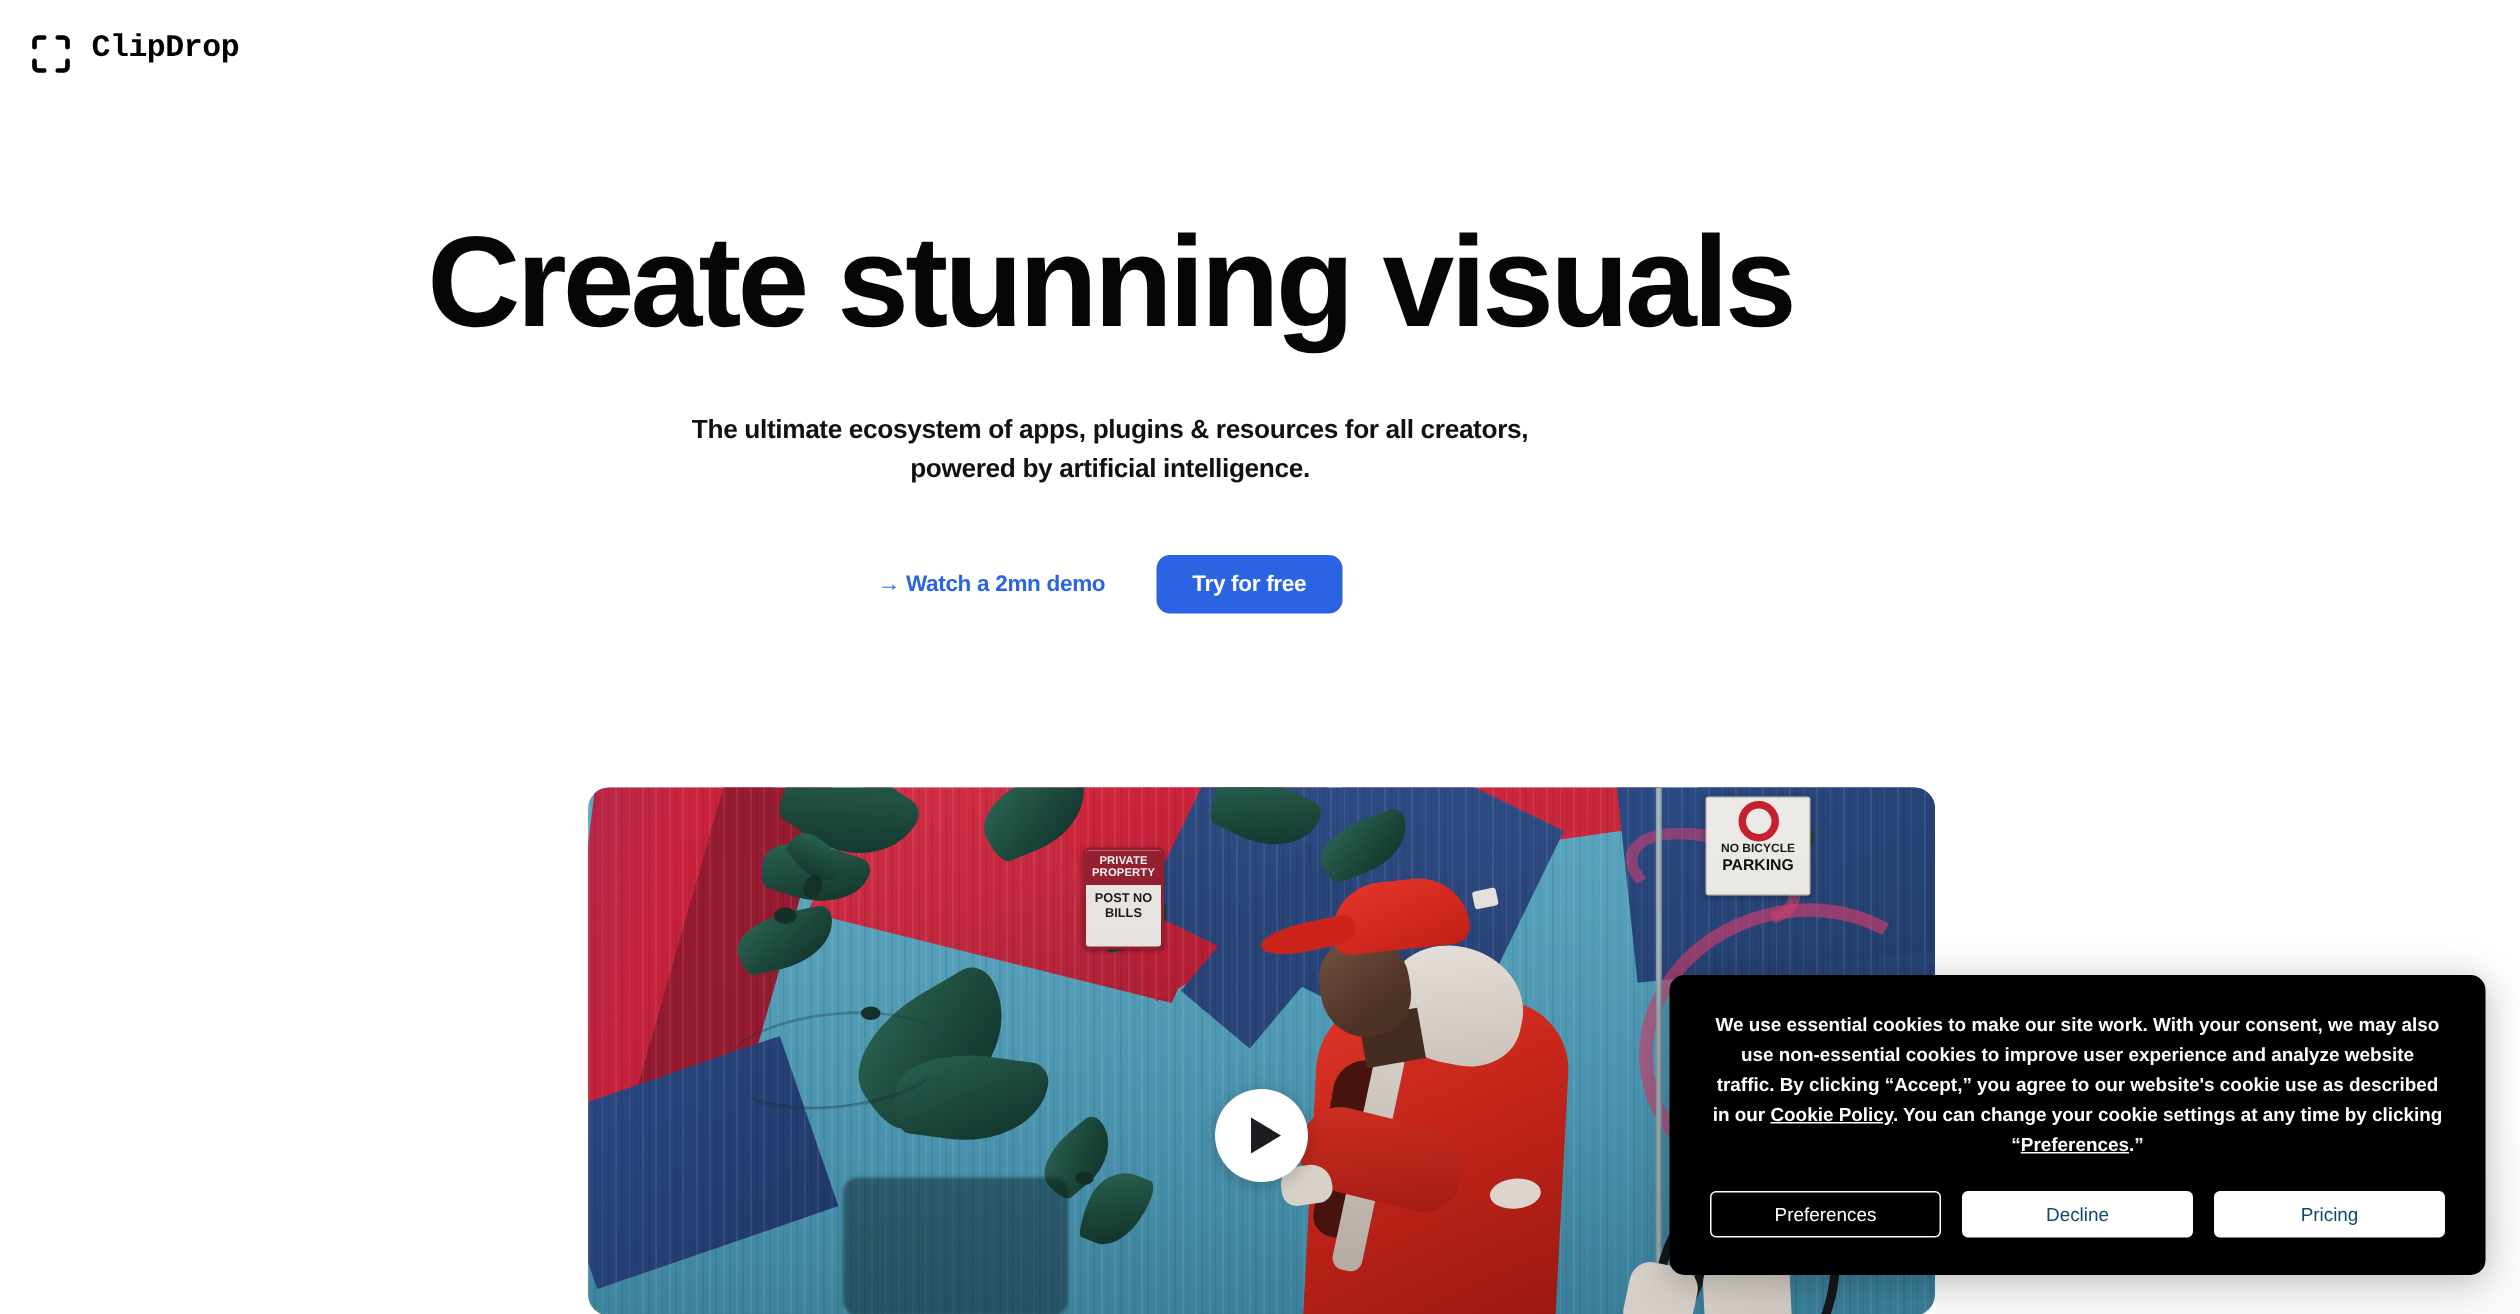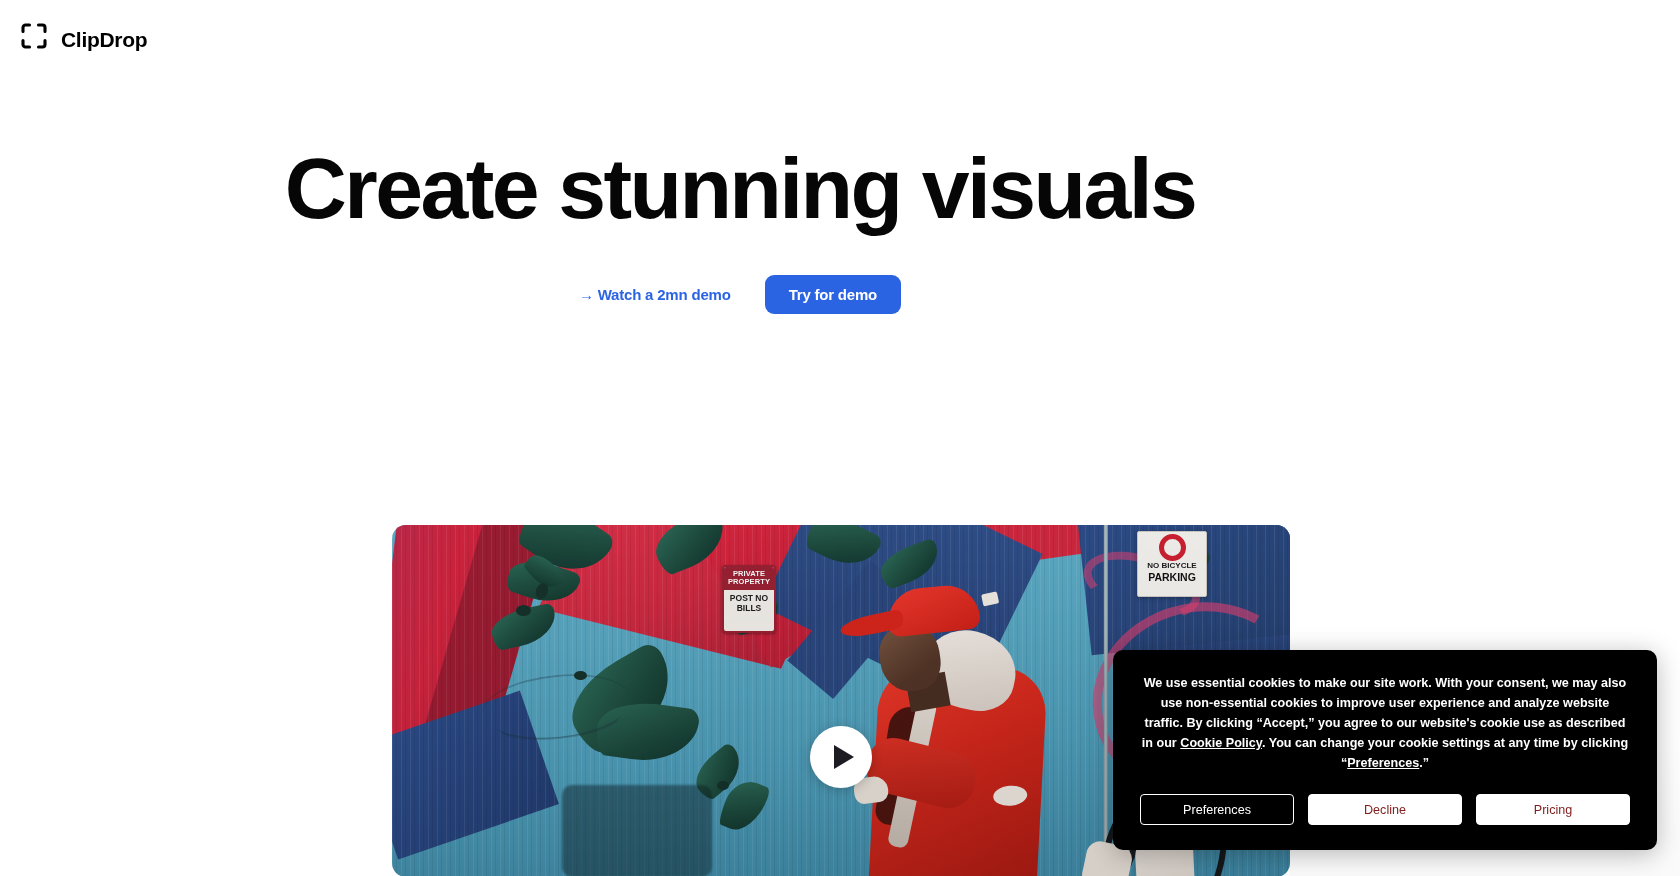--- a/index.html
+++ b/index.html
@@ -25,24 +25,25 @@
     top: 0; left: 0;
     width: 1680px;
     height: 72px;
     display: flex;
     align-items: center;
     background: #ffffff;
     z-index: 30;
   }
   .brand {
     display: flex;
-    align-items: flex-end;
+    align-items: flex-start;
     gap: 13px;
     margin-left: 20px;
     cursor: pointer;
+    font-family: Liberation Mono, monospace;
   }
   .brand-icon {
     width: 28px;
     height: 28px;
     display: block;
   }
   .brand-name {
     font-size: 21px;
     font-weight: 700;
     letter-spacing: -0.3px;
@@ -556,21 +557,21 @@
     cursor: pointer;
     line-height: 1;
   }
   .ck-pref {
     background: #000000;
     color: #ffffff;
     border: 1px solid #ffffff;
   }
   .ck-plain {
     background: #ffffff;
-    color: #7f1d1d;
+    color: #0c4a6e;
     border: 1px solid #ffffff;
   }
   
   .side-fade {
     position: absolute;
     left: 1290px; top: 525px;
     width: 390px; height: 352px;
     background: linear-gradient(180deg, #ffffff 0%, #ffffff 60%, #fafafa 100%);
     z-index: 3;
   }
@@ -592,23 +593,27 @@
       </span>
       <span class="brand-name">ClipDrop</span>
     </div>
 
   </div>
 
   <div class="hero">
     <h1 class="headline">
       <span>Create stunning visuals</span>
     </h1>
+    <p class="subtitle">
+      <span>The ultimate ecosystem of apps, plugins &amp; resources for all creators,</span><br>
+      <span>powered by artificial intelligence.</span>
+    </p>
     <div class="cta-row">
       <a class="demo-link">→ Watch a 2mn demo</a>
-      <button class="try-btn">Try for demo</button>
+      <button class="try-btn">Try for free</button>
     </div>
   </div>
 
   <div class="side-fade"></div>
 
   <div class="video-wrap">
     <div class="mural">
       <div class="shape navy-blob"></div>
       <div class="shape red-tr"></div>
       <div class="shape red-left"></div>

